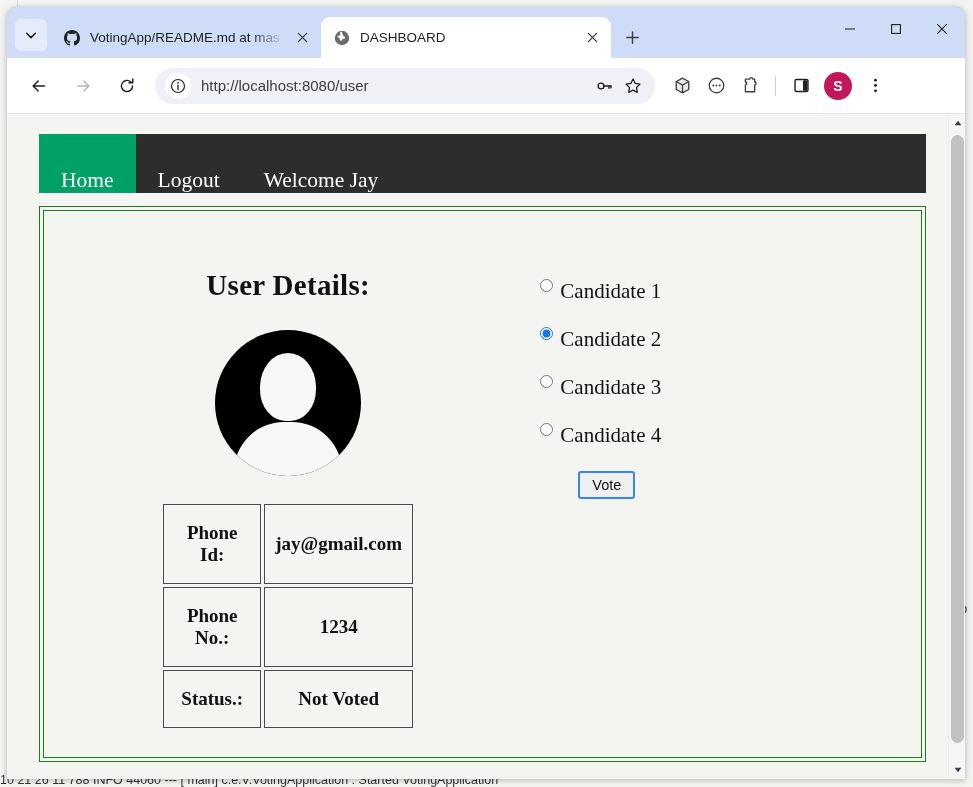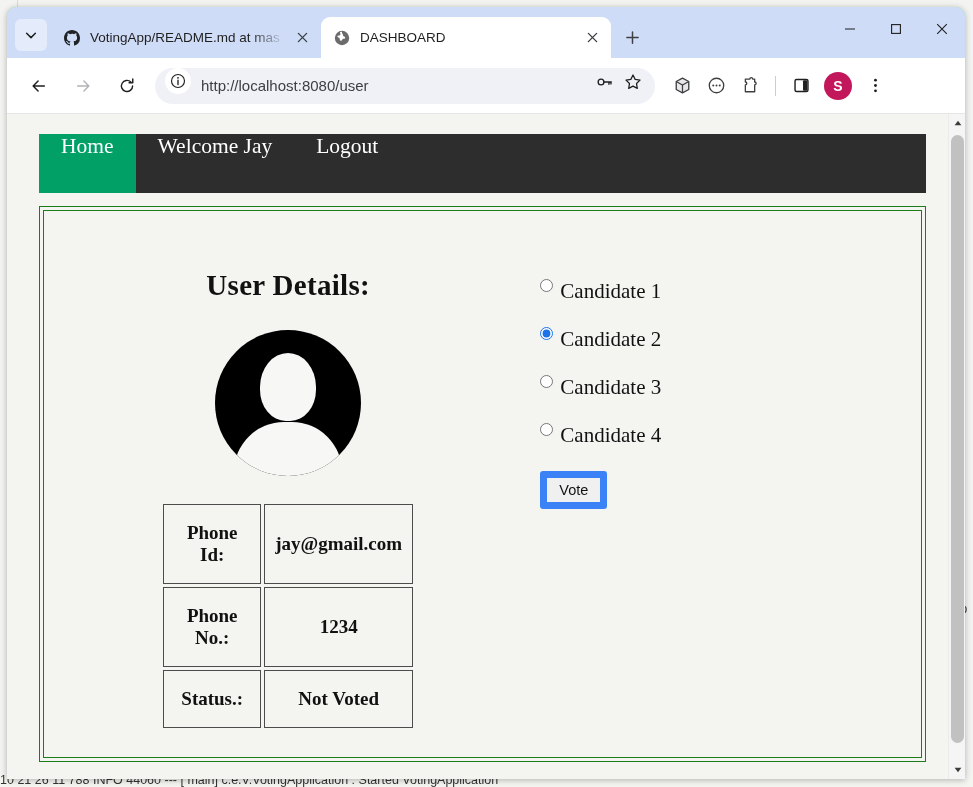--- a/index.html
+++ b/index.html
@@ -149,21 +149,21 @@
     border-radius: 50%;
     flex: 0 0 auto; cursor: pointer;
   }
   .navbtn svg { width: 18px; height: 18px; }
 
   #omnibox {
     flex: 1 1 auto;
     height: 36px;
     background: #eff1f6;
     border-radius: 18px;
-    display: flex; 
+    display: flex; align-items: center;
     padding: 0 8px 0 10px;
     margin-right: 10px;
     max-width: 500px;
     cursor: text;
   }
   #omnibox .infoicon {
     width: 26px; height: 26px; flex: 0 0 auto;
     display: flex; align-items: center; justify-content: center;
     background: #fff; border-radius: 50%;
     margin-right: 10px;
@@ -239,21 +239,21 @@
   #sb-down { position: absolute; bottom: 0; left: 0; }
 
   
   #navbar {
     height: 59px;
     background: #2d2d2d;
     display: flex; align-items: stretch;
     max-width: 888px;
   }
   .nav-item {
-    display: flex; align-items: flex-start;
+    display: flex; align-items: flex-end;
     padding: 0 22px;
     color: #ffffff;
     font-family: "Liberation Serif", serif;
     font-size: 21.5px;
     cursor: pointer;
   }
   .nav-item.active { background: #00a066; }
 
   #outerbox {
     margin-top: 13px;
@@ -338,26 +338,27 @@
     color: #111;
     cursor: pointer;
   }
   .radio-row input[type=radio] {
     width: 13px; height: 13px;
     margin: 0 7px 0 0;
     accent-color: #1a73e8;
     cursor: pointer;
   }
   #vote-btn {
+    margin-left: 38px;
     font-family: "Liberation Sans", sans-serif;
     font-size: 14.5px;
     color: #111;
     padding: 4px 12px;
     background: #f0f0f0;
-    border: 7px solid #3b82f6;
+    border: 2px solid #3b82f6;
     border-radius: 3px;
     cursor: pointer;
   }
 </style>
 </head>
 <body>
 
 <div id="bg-window">
   <div id="bg-gutter" style="white-space: pre;">1
 1
@@ -538,24 +539,24 @@
 
   <div id="viewport">
 
     <div id="page">
 
       <div id="navbar">
         <div class="nav-item active">
           <span>Home</span>
         </div>
         <div class="nav-item">
-          <span>Welcome Jay</span>
+          <span>Logout</span>
         </div>
         <div class="nav-item">
-          <span>Logout</span>
+          <span>Welcome Jay</span>
         </div>
       </div>
 
       <div id="outerbox">
         <div id="innerbox">
 
           <div id="left-col">
             <h1 id="page-title">User Details:</h1>
 
             <div id="avatar">

